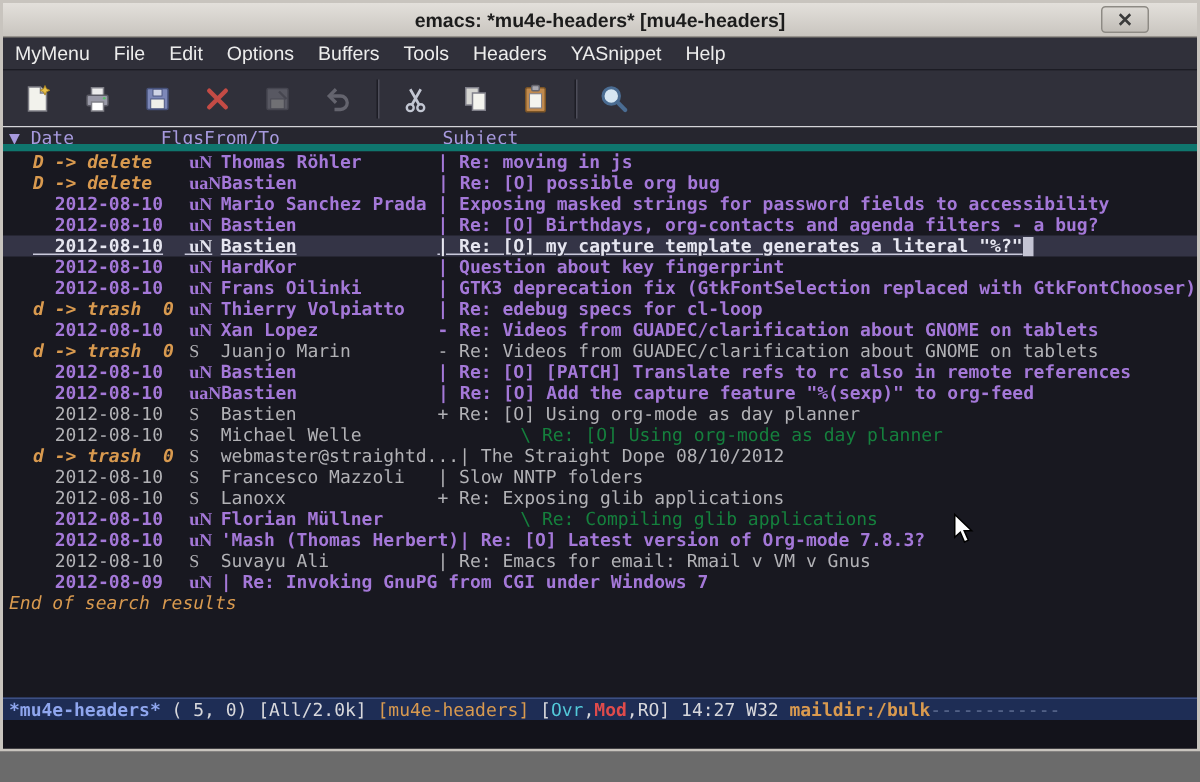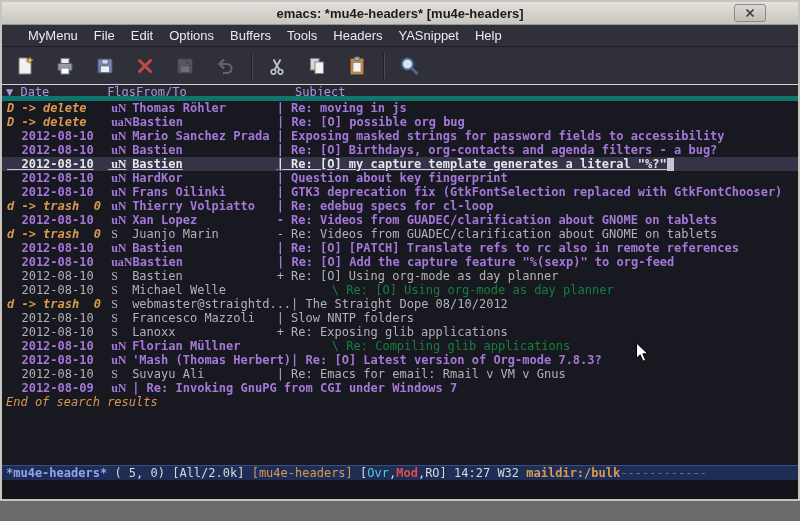--- a/index.html
+++ b/index.html
@@ -53,21 +53,21 @@
     cursor: default;
   }
   
   .menubar {
     height: 22px;
     flex: 0 0 22px;
     background: #30303a;
     border-bottom: 1px solid #1c1c24;
     display: flex;
     align-items: center;
-    padding-left: 18px;
+    padding-left: 0;
   }
   .menu-item {
     font-size: 13px;
     color: #ececec;
     padding: 3px 8px;
   }
   
   .toolbar {
     height: 38px;
     flex: 0 0 38px;
@@ -117,21 +117,21 @@
   .listing {
     flex: 1 1 auto;
     overflow: hidden;
     background: #181820;
   }
   .row {
     display: flex;
     height: 14px;
     white-space: pre;
     font: 12px/14px "DejaVu Sans Mono", monospace;
-    padding-left: 5px;
+    padding-left: 20px;
     overflow: hidden;
   }
   .c-mark  { min-width: 14ch; flex-shrink: 0; }
   .c-flags { min-width: 4ch;  flex-shrink: 0; font-family: Liberation Serif, serif; }
   .c-from  { min-width: 20ch; flex-shrink: 0; }
   .c-subj  { flex-shrink: 1; }
   .row.unread .c-mark, .row.unread .c-flags,
   .row.unread .c-from, .row.unread .c-subj {
     color: #a478d8; font-weight: bold;
   }

